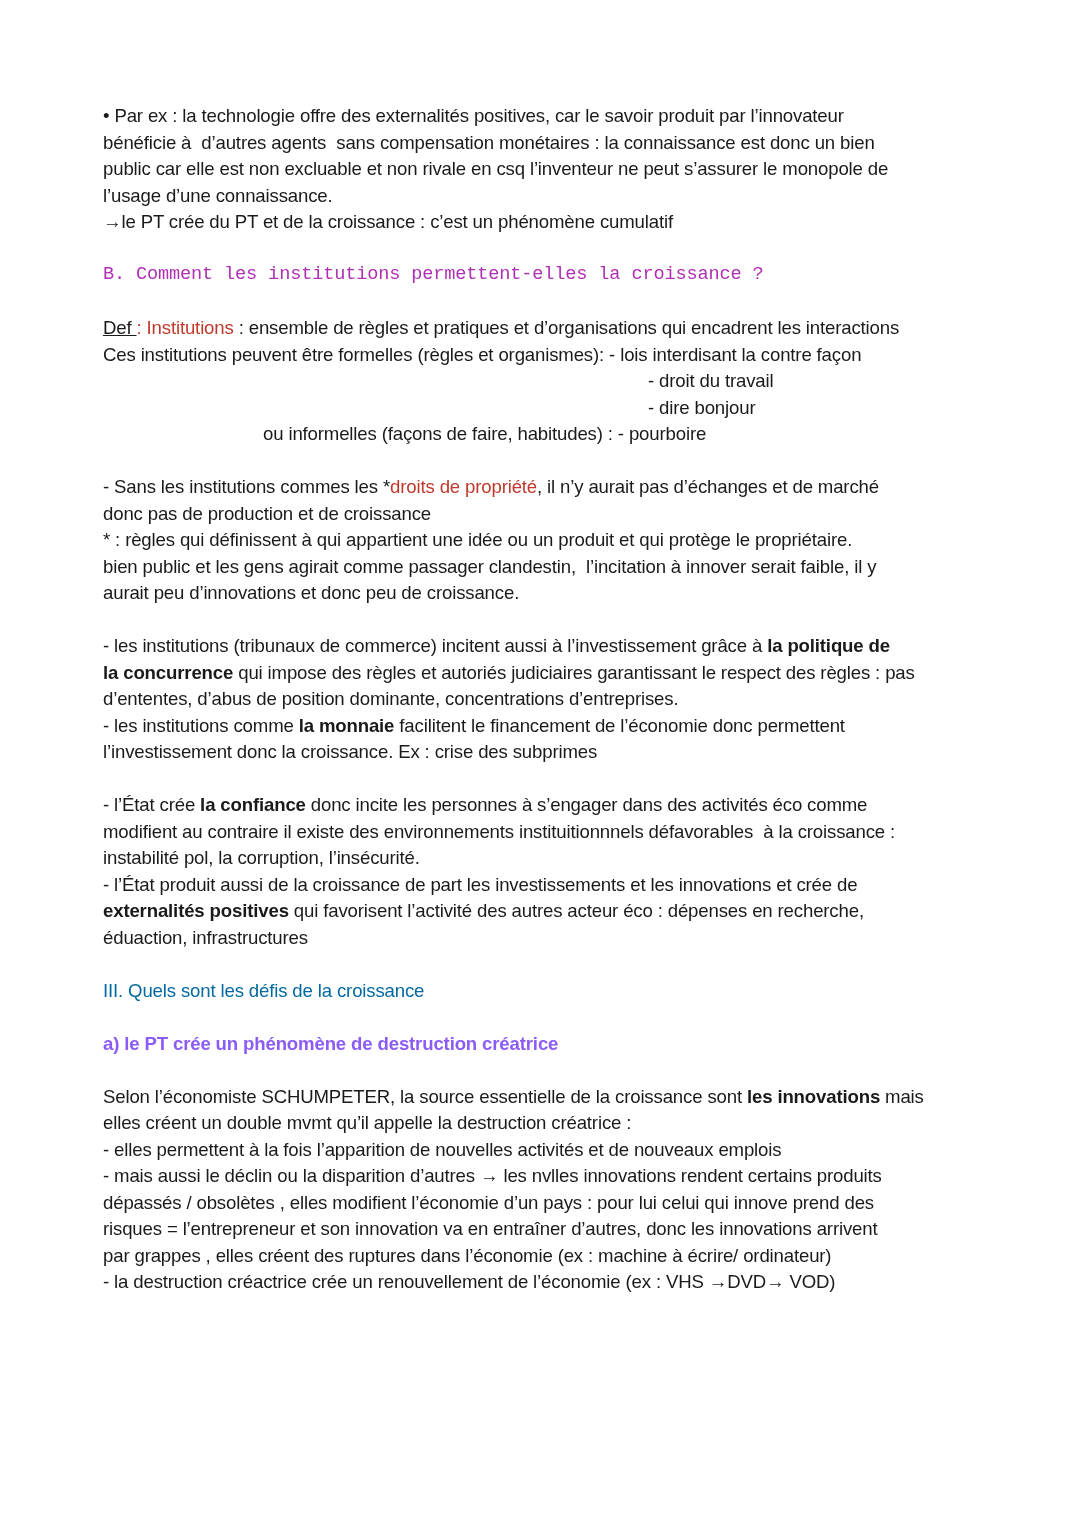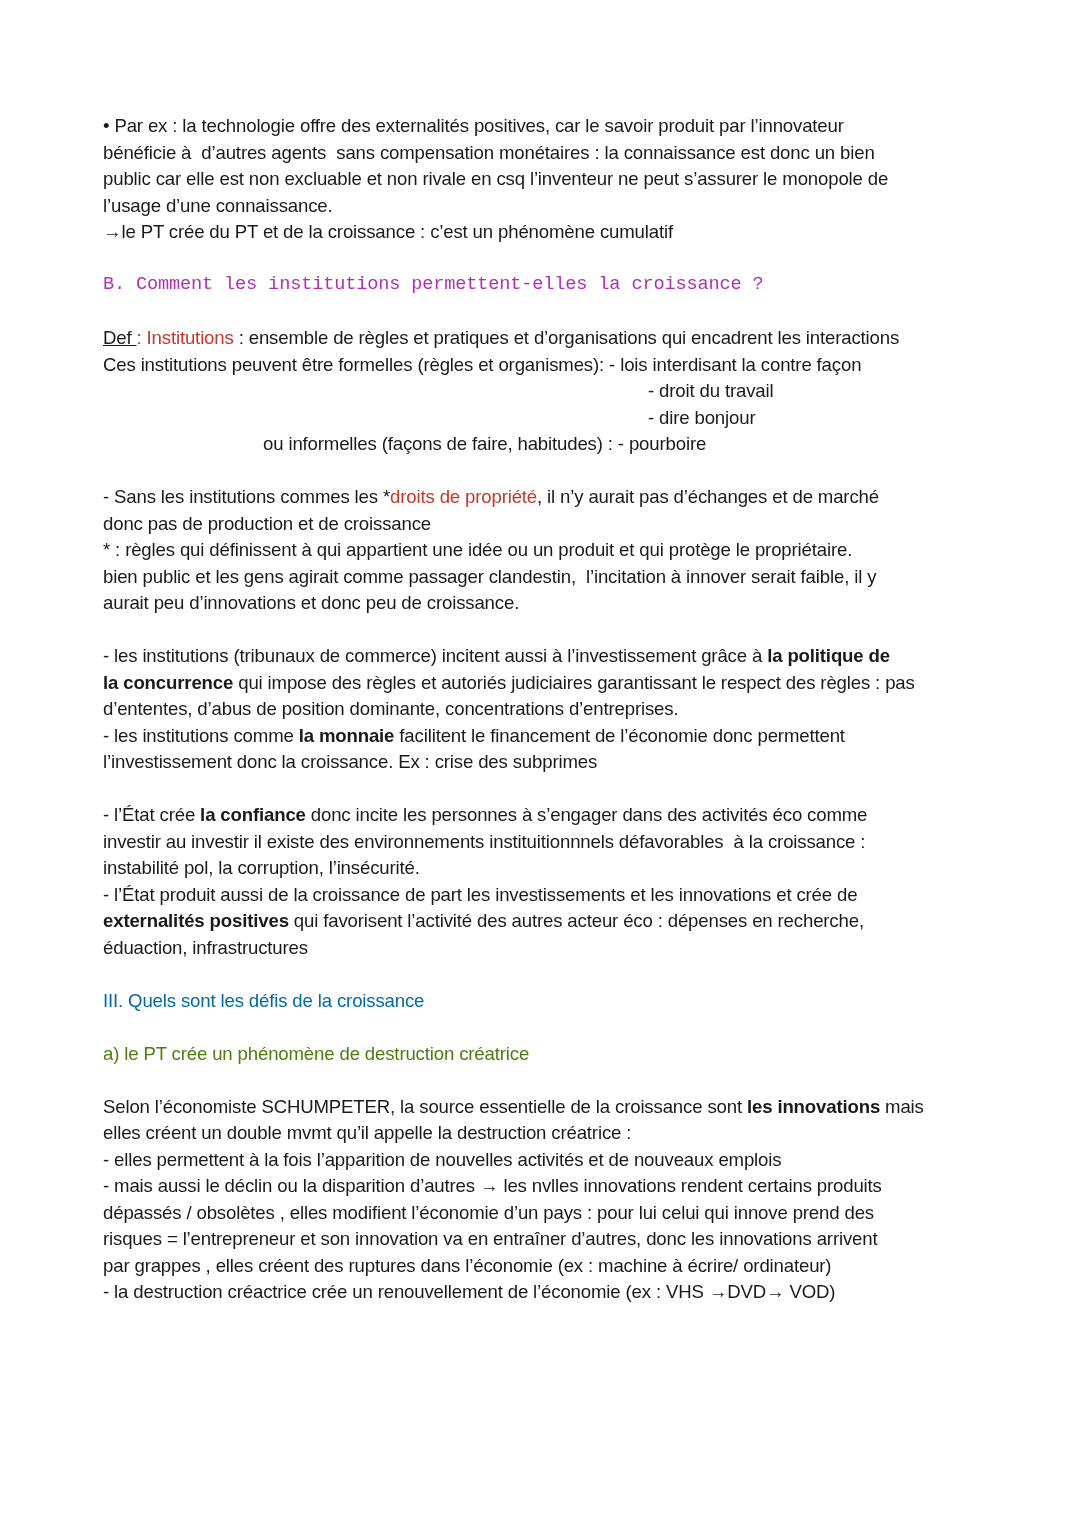--- a/index.html
+++ b/index.html
@@ -11,32 +11,32 @@
       width: 1080px;
       height: 1527px;
       position: relative;
       overflow: hidden;
       font-family: "Liberation Sans", "DejaVu Sans", sans-serif;
       color: #1a1a1a;
     }
     .page {
       position: absolute;
       left: 103px;
-      top: 113px;
+      top: 103px;
       width: 880px;
       font-size: 18.6px;
       line-height: 26.5px;
       letter-spacing: -0.15px;
     }
     .line { white-space: pre; display: block; min-height: 26.5px; }
     .blank { display: block; height: 26.5px; }
     .purple { color: #b02fb4; font-family: Liberation Mono, monospace; }
     .red { color: #c0392b; }
     .darkred { color: #0369a1; }
-    .blue { color: #4d7c0f; }
+    .blue { color: #8b5cf6; font-weight: bold; }
     .bold { font-weight: bold; }
     .underline { text-decoration: underline; }
     .indent-list { padding-left: 545px; }
     .indent-informal { padding-left: 160px; }
   </style>
 </head>
 <body>
 
 <div class="page">
 
@@ -79,21 +79,21 @@
     <span class="line"><span class="bold">la concurrence</span><span> qui impose des règles et autoriés judiciaires garantissant le respect des règles : pas</span></span>
     <span class="line">d’ententes, d’abus de position dominante, concentrations d’entreprises.</span>
     <span class="line"><span>- les institutions comme </span><span class="bold">la monnaie</span><span> facilitent le financement de l’économie donc permettent</span></span>
     <span class="line">l’investissement donc la croissance. Ex : crise des subprimes</span>
   </div>
 
   <span class="blank"></span>
 
   <div>
     <span class="line"><span>- l’État crée </span><span class="bold">la confiance</span><span> donc incite les personnes à s’engager dans des activités éco comme</span></span>
-    <span class="line">investir au investir il existe des environnements instituitionnnels défavorables  à la croissance :</span>
+    <span class="line">modifient au contraire il existe des environnements instituitionnnels défavorables  à la croissance :</span>
     <span class="line">instabilité pol, la corruption, l’insécurité.</span>
     <span class="line">- l’État produit aussi de la croissance de part les investissements et les innovations et crée de</span>
     <span class="line"><span class="bold">externalités positives</span><span> qui favorisent l’activité des autres acteur éco : dépenses en recherche,</span></span>
     <span class="line">éduaction, infrastructures</span>
   </div>
 
   <span class="blank"></span>
 
   <span class="line darkred">III. Quels sont les défis de la croissance</span>
 

